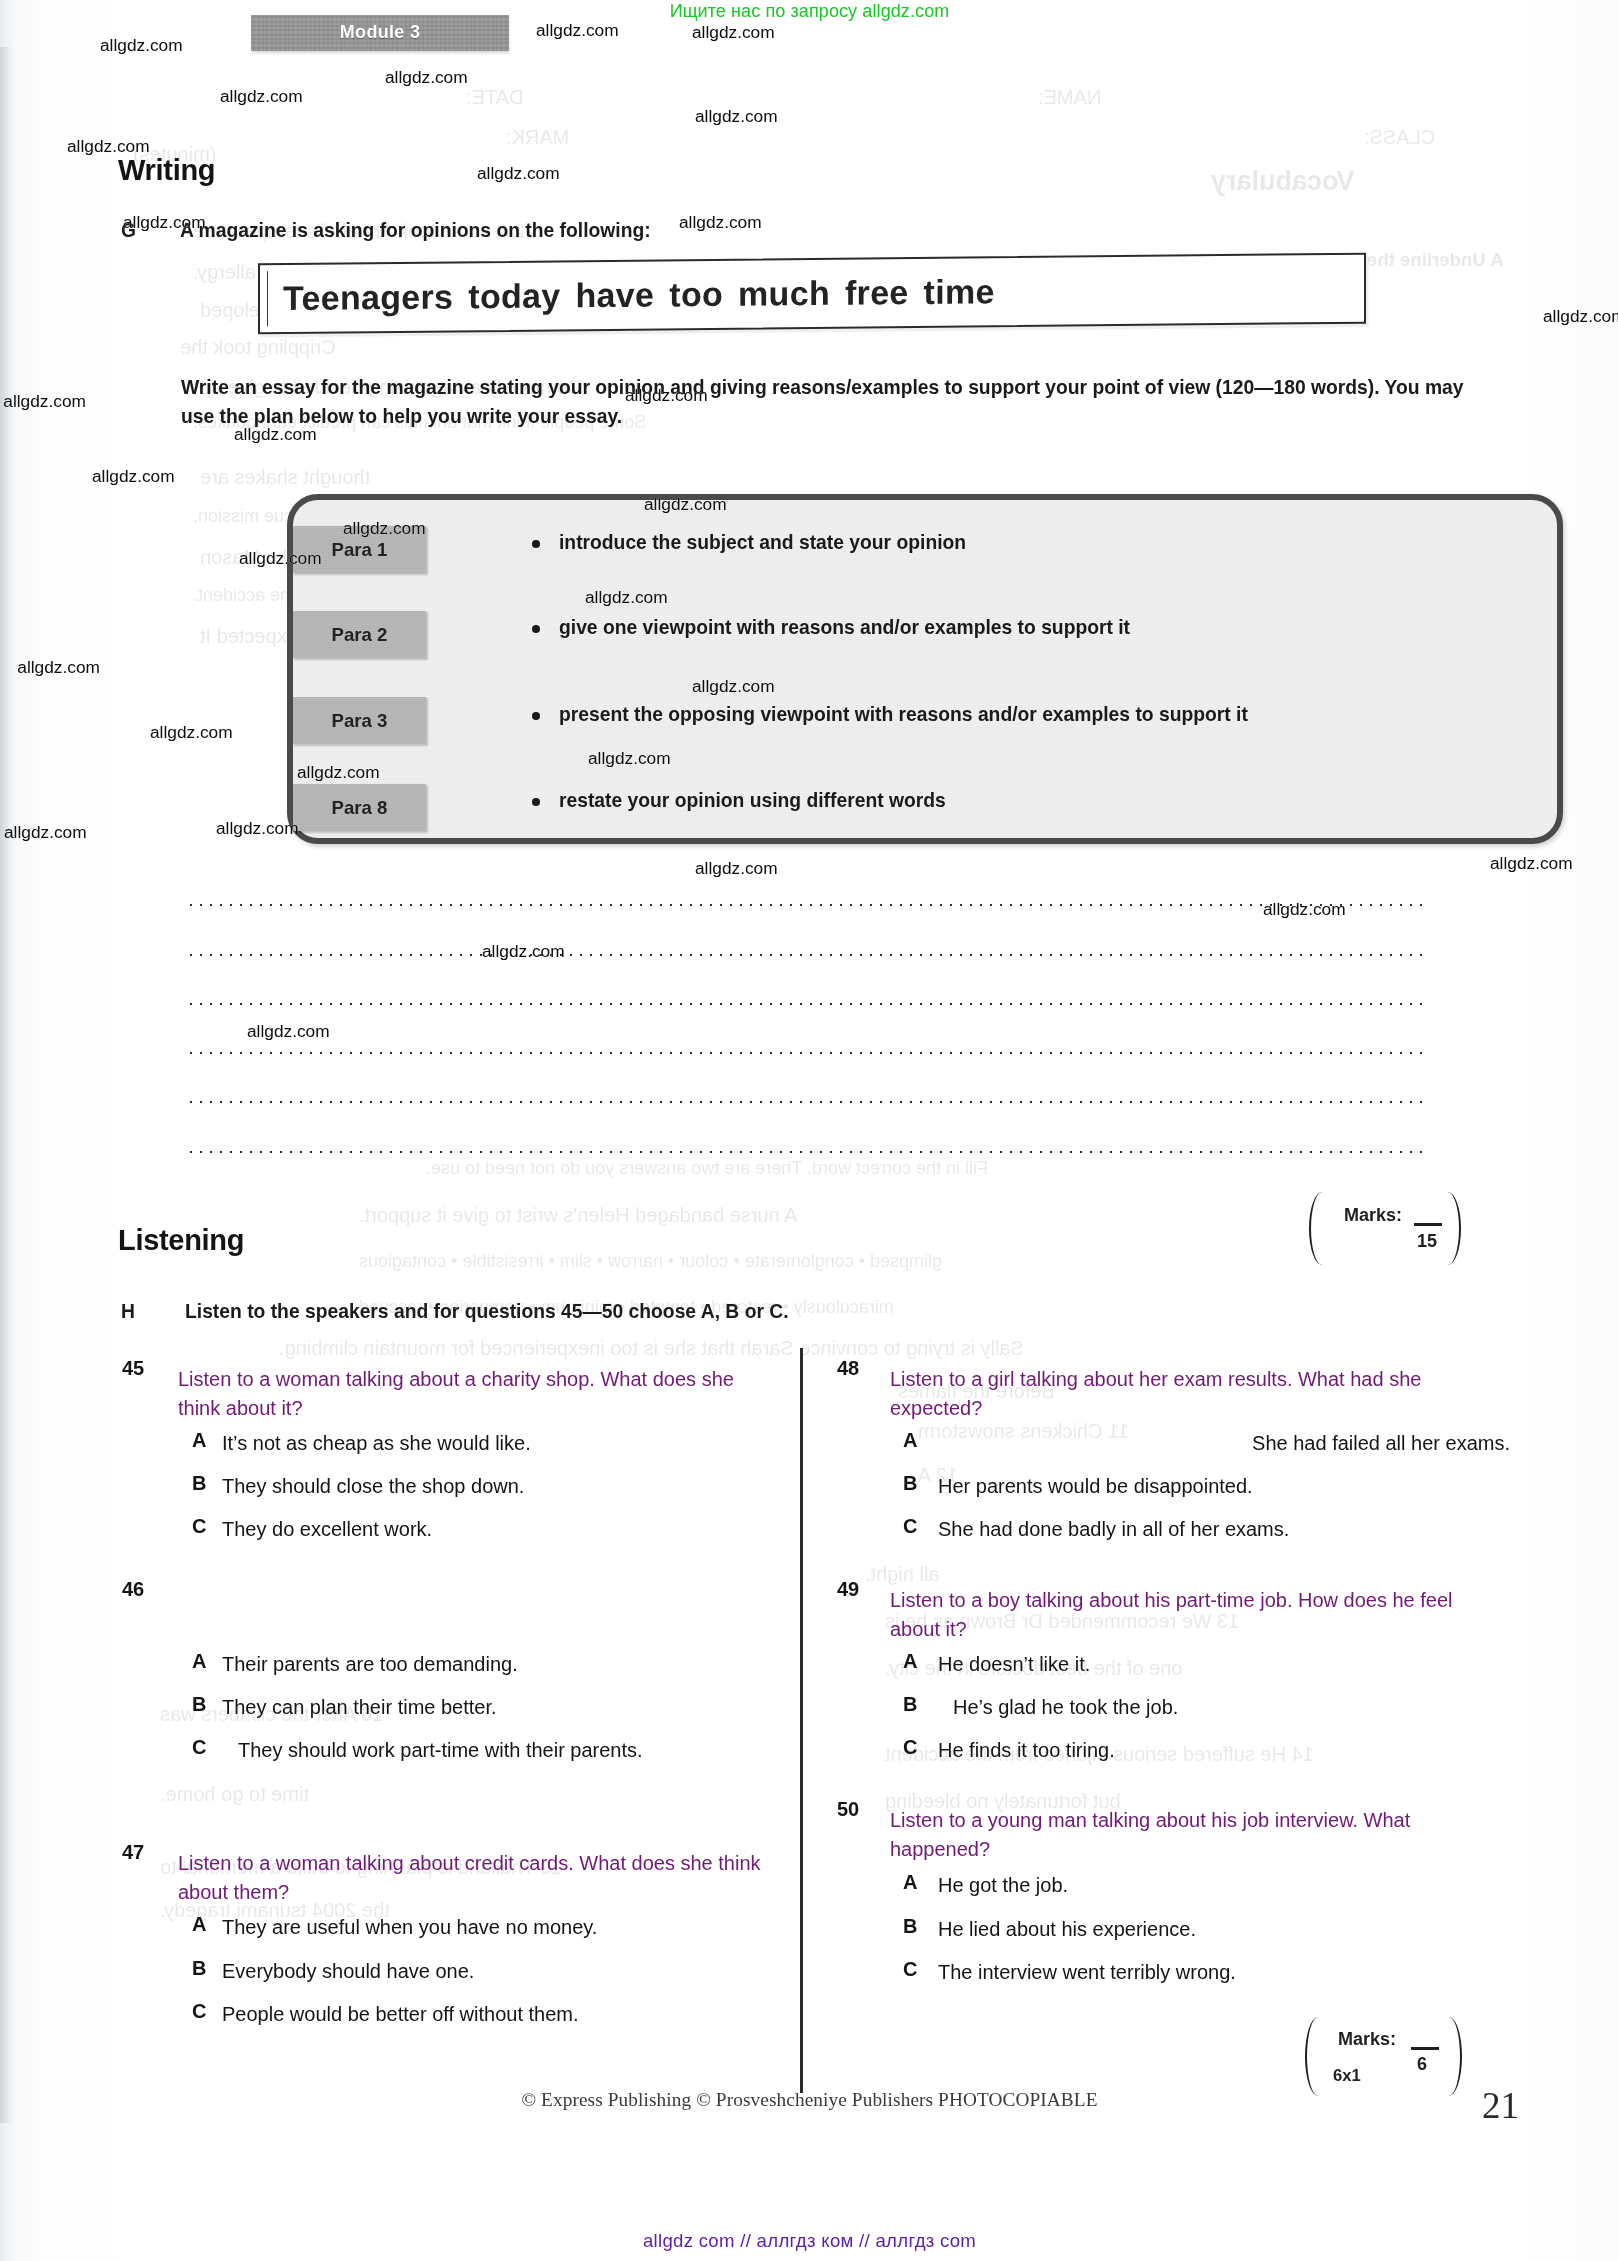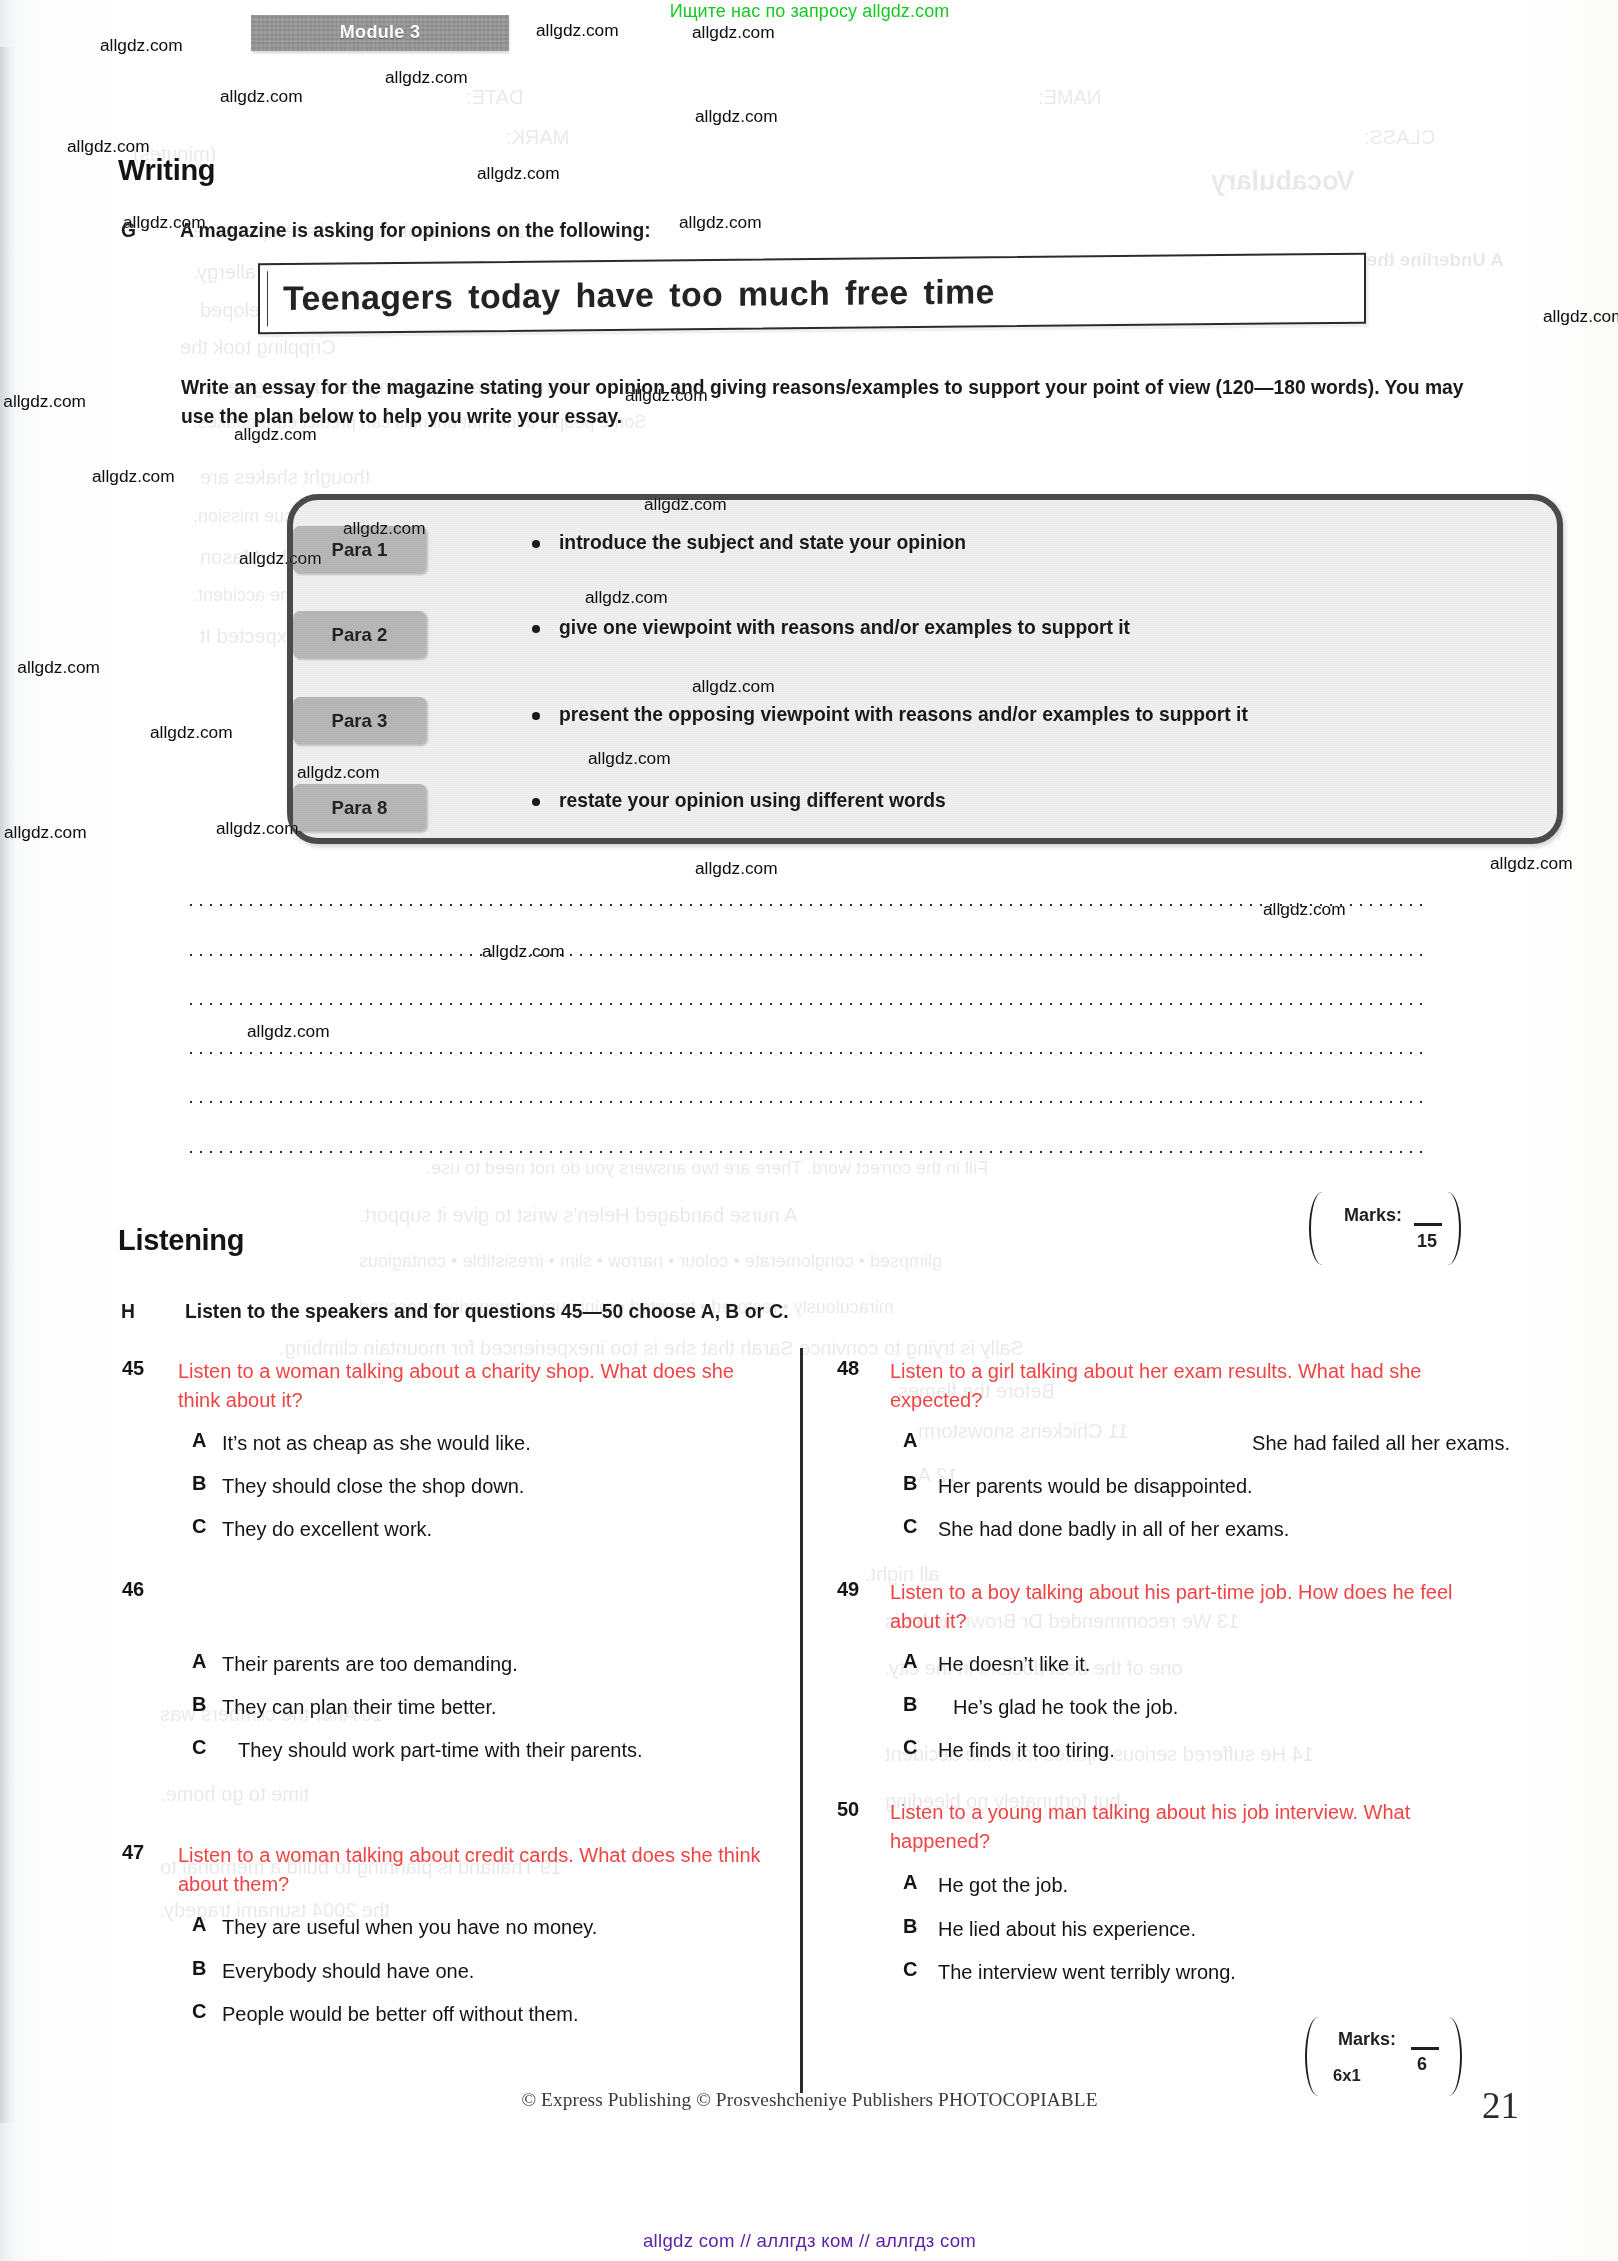--- a/index.html
+++ b/index.html
@@ -86,21 +86,21 @@
     left:287px;top:494px;width:1264px;height:338px;
     border:6px solid #4a4a4a;border-radius:31px;
     background:#f0f0f0;
     background-image:repeating-linear-gradient(0deg,rgba(0,0,0,.025) 0 0.7px,rgba(255,255,255,0) 0.7px 2px);
     box-shadow:2px 2.7px 4.7px rgba(0,0,0,.16);
   }
   .para-tab{
     position:absolute;width:133px;height:47px;
     background:#b9b9b9;
     background-image:repeating-linear-gradient(0deg,rgba(0,0,0,.04) 0 0.7px,rgba(255,255,255,0) 0.7px 2px);
-    border-radius:7px;
+    border-radius:1px;
     display:flex;align-items:center;justify-content:center;
     font-size:18.6px;font-weight:700;color:#232323;
     box-shadow:1.3px 1.3px 2px rgba(0,0,0,.2);
   }
   .plan-line{
     position:absolute;font-size:19.3px;font-weight:700;color:#1a1a1a;line-height:1.45;
   }
   .plan-bullet{position:absolute;width:8px;height:8px;border-radius:50%;background:#1a1a1a;}
 
   
@@ -120,21 +120,21 @@
     border-left-width:2.7px;height:100%;border-radius:60% 0 0 60%/50% 0 0 50%;}
   .marks .paren-r{right:0;border-left:none;border-top:none;border-bottom:none;
     border-right-width:2.7px;border-radius:0 60% 60% 0/0 50% 50% 0;}
   .marks-label{position:absolute;font-size:18px;font-weight:700;color:#1f1f1f;}
   .marks-rule{position:absolute;height:2.7px;background:#1f1f1f;}
   .marks-den{position:absolute;font-size:18px;font-weight:700;color:#1f1f1f;}
   .marks-mult{position:absolute;font-size:16.6px;font-weight:700;color:#1f1f1f;}
 
   
   .q-num{position:absolute;font-size:20px;font-weight:700;color:#141414;}
-  .q-stem{position:absolute;font-size:20px;font-weight:400;color:#ef4444;line-height:1.45;}
+  .q-stem{position:absolute;font-size:20px;font-weight:400;color:#701a75;line-height:1.45;margin-top:8px;}
   .opt-letter{position:absolute;font-size:20px;font-weight:700;color:#141414;}
   .opt-text{position:absolute;font-size:20px;font-weight:400;color:#141414;line-height:1.45;}
   .col-div{position:absolute;left:800px;top:1348px;width:3.3px;height:745px;background:#2a2a2a;}
 
   
   .footer-cr{
     position:absolute;left:0;top:2089px;width:1619px;text-align:center;
     font-family:"Liberation Serif",serif;font-size:19.3px;color:#3a3a3a;letter-spacing:0.1px;
   }
   .page-no{

